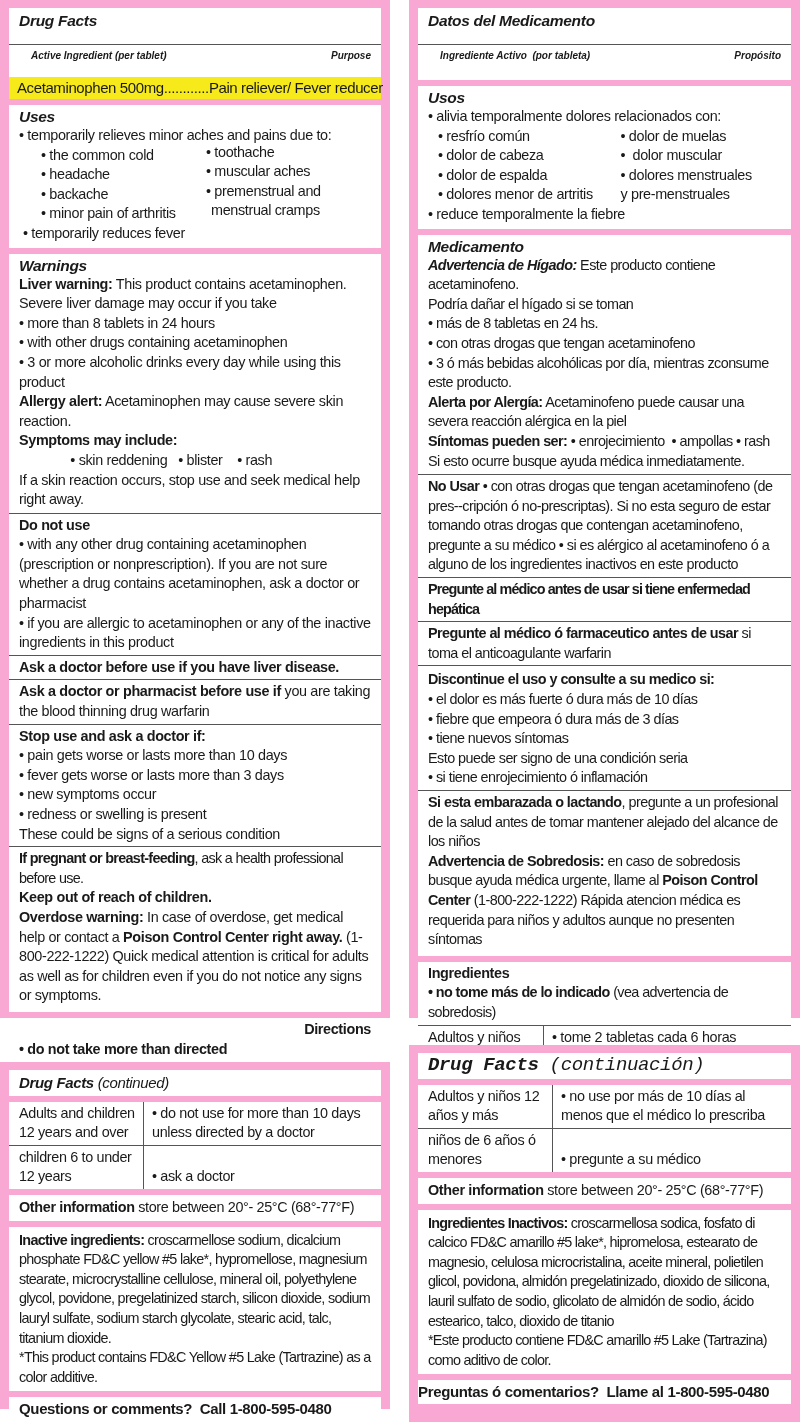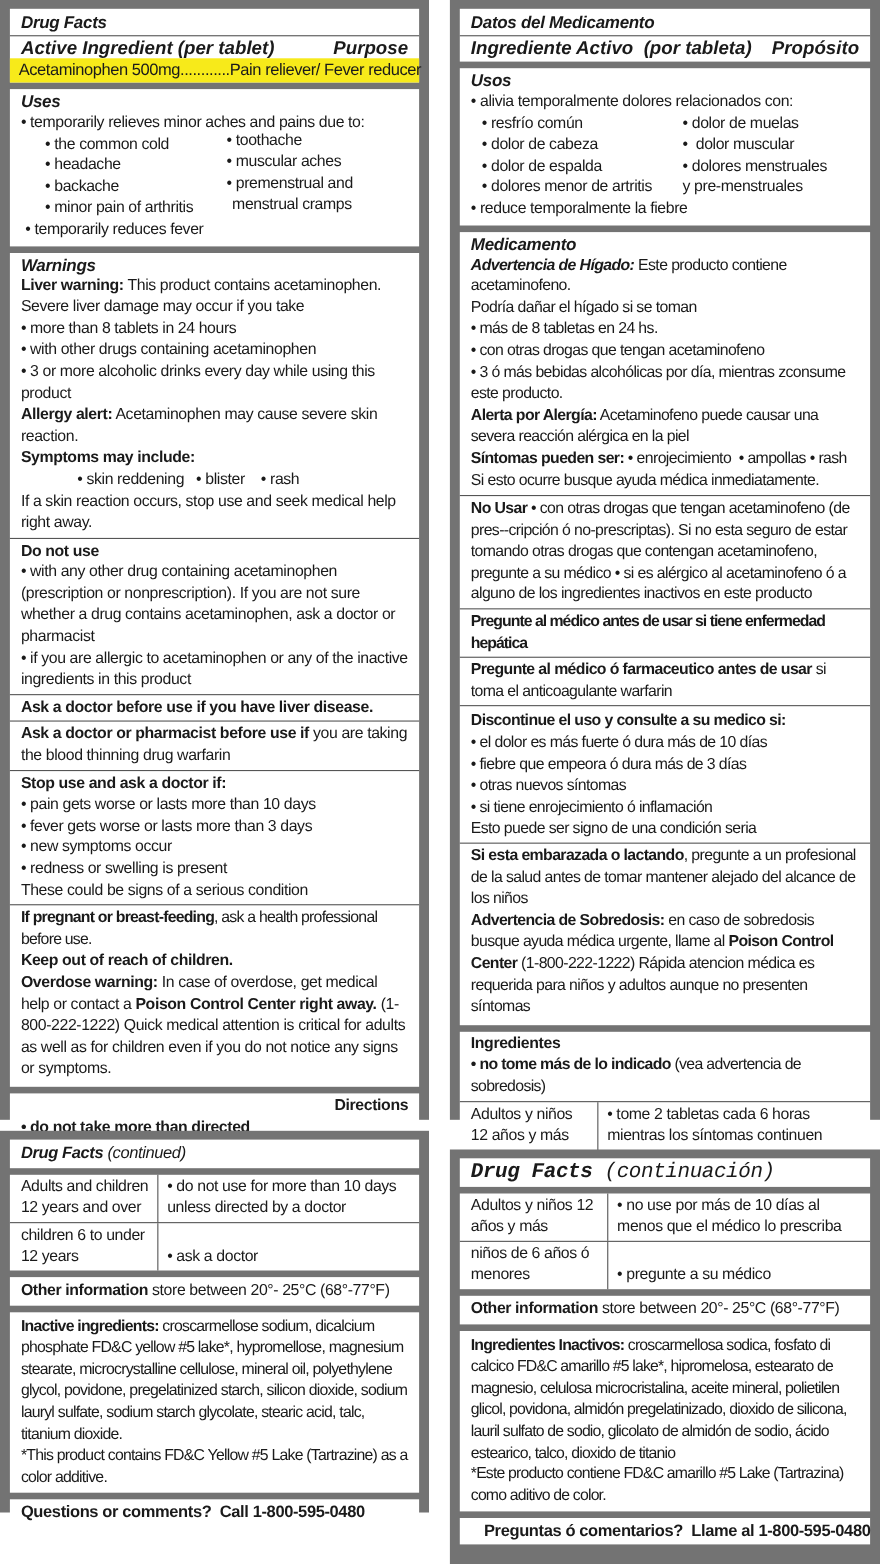--- a/index.html
+++ b/index.html
@@ -1,25 +1,25 @@
 <!DOCTYPE html>
 <html><head>
 <meta charset="utf-8">
 <style>
   * { box-sizing: border-box; margin: 0; padding: 0; }
   html, body { width: 800px; height: 1422px; background: #ffffff; overflow: hidden; }
   body { position: relative; font-family: "Liberation Sans", "DejaVu Sans", sans-serif; color: #1a1a1a; }
-  .panel { position: absolute; background: #737373; padding: 8px 9px; }
+  .panel { position: absolute; background: #f9a8d4; padding: 8px 9px; }
   .sec { background: #fff; margin-top: 6px; padding: 2px 10px 3px 10px; }
   .sec:first-child { margin-top: 0; }
   .txt { font-size: 14.4px; line-height: 19.6px; letter-spacing: -0.35px; transform-origin: left; }
   .it { font-style: italic; font-weight: bold; }
   .b { font-weight: bold; }
   .title { font-size: 15.5px; line-height: 22px; font-style: italic; font-weight: bold; letter-spacing: -0.3px; }
-  .hdr-row { display: flex; justify-content: space-between; border-top: 1.5px solid #555; margin: 0 -10px; padding: 1px 10px 0 10px; font-size: 17px; line-height: 19px; font-style: italic; font-weight: bold; }
+  .hdr-row { display: flex; justify-content: space-between; border-top: 1.5px solid #555; margin: 12px -10px; padding: 1px 10px 0 22px; font-size: 10px; line-height: 19px; font-style: italic; font-weight: bold; }
   .yellow { background: #f7ea1a; margin: 0 -10px -3px -10px; padding: 1px 8px 2px 8px; font-size: 15px; line-height: 19px; letter-spacing: -0.4px; white-space: nowrap; }
   .twocol { display: flex; }
   .twocol > div { flex: 1; }
   .ind1 { padding-left: 22px; }
   .ind0 { padding-left: 4px; }
   .table { display: flex; border-top: 1.5px solid #555; margin: 0 -10px; }
   .table .c1 { width: 128px; padding: 2px 6px 2px 10px; border-right: 1.5px solid #555; }
   .table .c2 { flex: 1; padding: 2px 6px 2px 8px; position: relative; }
   .arrow { position: absolute; right: 6px; bottom: 6px; width: 0; height: 0; border-left: 6px solid transparent; border-right: 6px solid transparent; border-top: 6px solid #111; }
   .cont-table { display: flex; }
@@ -159,23 +159,23 @@
     </div>
     <div class="rowdiv"></div>
     <div class="b" style="padding:2px 0;letter-spacing:-0.9px;">Pregunte al médico antes de usar si tiene enfermedad hepática</div>
     <div class="rowdiv"></div>
     <div style="padding:2px 0;"><span class="b">Pregunte al médico ó farmaceutico antes de usar</span><span> si toma el anticoagulante warfarin</span></div>
     <div class="rowdiv"></div>
     <div style="padding:4px 0 2px 0;">
       <div class="b">Discontinue el uso y consulte a su medico si:</div>
       <div>• el dolor es más fuerte ó dura más de 10 días</div>
       <div>• fiebre que empeora ó dura más de 3 días</div>
-      <div>• otras nuevos síntomas</div>
+      <div>• tiene nuevos síntomas</div>
+      <div>Esto puede ser signo de una condición seria</div>
       <div>• si tiene enrojecimiento ó inflamación</div>
-      <div>Esto puede ser signo de una condición seria</div>
     </div>
     <div class="rowdiv"></div>
     <div style="padding:2px 0 6px 0;">
       <div><span class="b">Si esta embarazada o lactando</span><span>, pregunte a un profesional de la salud antes de tomar  mantener alejado del alcance de los niños</span></div>
       <div><span class="b">Advertencia de Sobredosis:</span><span> en caso de sobredosis busque ayuda médica urgente, llame al </span><span class="b">Poison Control Center</span><span> (1-800-222-1222)  Rápida atencion médica es requerida para niños y adultos aunque no presenten síntomas</span></div>
     </div>
   </div>
 
   <div class="sec txt" style="padding-bottom:0;">
     <div class="b">Ingredientes</div>
@@ -184,21 +184,21 @@
       <div class="c1" style="width:126px;">Adultos y niños 12 años y más</div>
       <div class="c2">
         <div>• tome 2 tabletas cada 6 horas mientras los síntomas continuen</div>
         <div style="padding-right:14px;">• no tome más de 6 tabletas en 24 horas al menos que el doctor lo ordene.</div>
         <span class="arrow"></span>
       </div>
     </div>
   </div>
 </div>
 
-<div class="panel" style="left:0;top:1028px;width:390px;height:347px;">
+<div class="panel" style="left:0;top:1062px;width:390px;height:347px;">
   <div class="sec" style="padding:3px 10px;">
     <div class="txt" style="font-size:15px;"><span class="it">Drug Facts</span><span style="font-style:italic;"> (continued)</span></div>
   </div>
   <div class="sec txt nopad" style="padding:0 10px;">
     <div class="cont-table" style="margin:0 -10px;">
       <div class="c1">Adults and children 12 years and over</div>
       <div class="c2" style="display:block;">• do not use for more than 10 days unless directed by a doctor</div>
     </div>
     <div class="rowdiv"></div>
     <div class="cont-table" style="margin:0 -10px;">
@@ -231,14 +231,14 @@
       <div class="c2">
           <span>• pregunte a su médico</span>
         </div>
     </div>
   </div>
   <div class="sec txt" style="padding:3px 10px;"><span class="b">Other information</span><span> store between 20°- 25°C (68°-77°F)</span></div>
   <div class="sec txt" style="padding:4px 10px;letter-spacing:-0.75px;">
     <span class="b">Ingredientes Inactivos:</span><span> croscarmellosa sodica, fosfato di calcico FD&amp;C amarillo #5 lake*, hipromelosa, estearato de magnesio, celulosa microcristalina, aceite mineral, polietilen glicol, povidona, almidón pregelatinizado, dioxido de silicona, lauril sulfato de sodio, glicolato de almidón de sodio, ácido estearico, talco, dioxido de titanio</span>
     <div>*Este producto contiene FD&amp;C amarillo #5 Lake (Tartrazina) como aditivo de color.</div>
   </div>
-  <div class="sec txt b" style="padding:2px 22px;font-size:15px;white-space:pre;">Preguntas ó comentarios?  Llame al 1-800-595-0480</div>
+  <div class="sec txt b" style="padding:2px 0;font-size:15px;white-space:pre;">Preguntas ó comentarios?  Llame al 1-800-595-0480</div>
 </div>
 
 </body></html>

